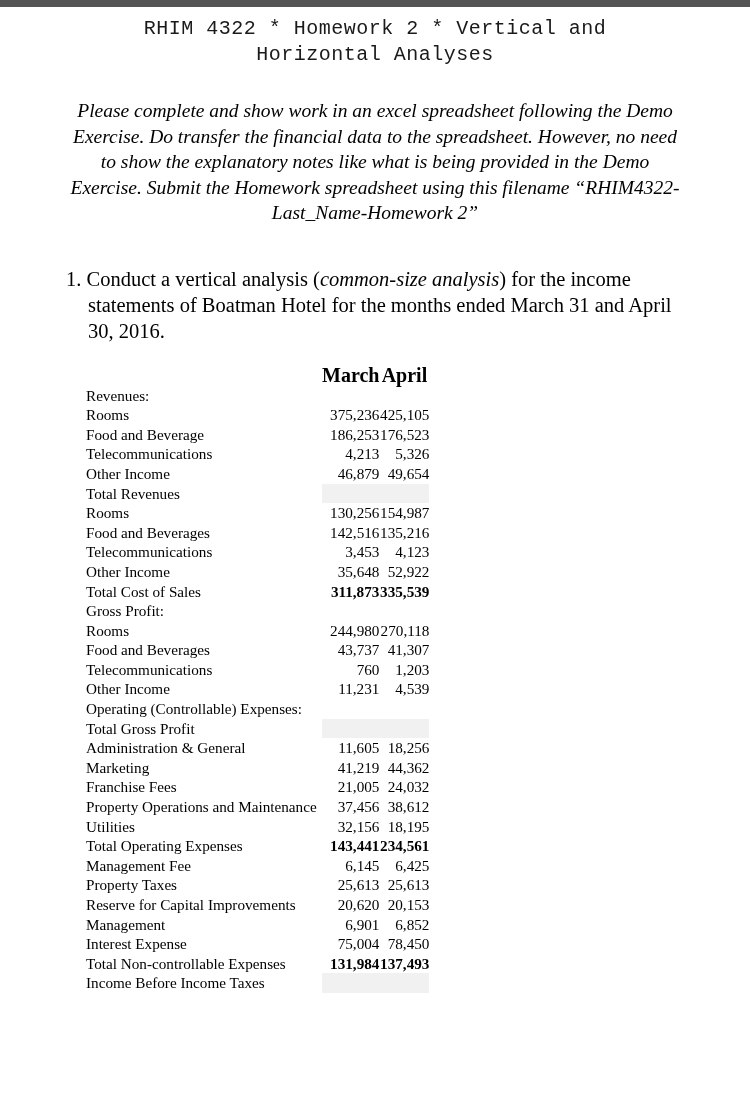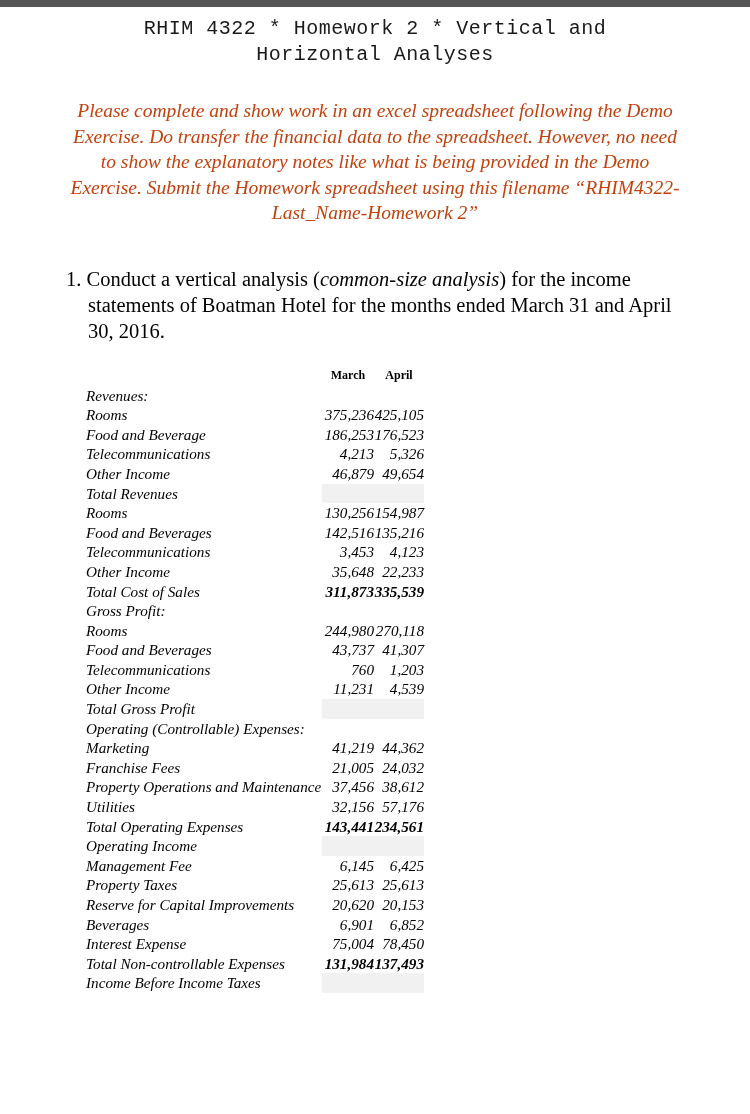--- a/index.html
+++ b/index.html
@@ -42,21 +42,21 @@
   }
 
   
   .intro {
     font-family: "Liberation Serif", "DejaVu Serif", serif;
     font-style: italic;
     font-size: 19.5px;
     line-height: 25.6px;
     text-align: center;
     margin: 30px 63px 0 63px;
-    color: #c2410c;
+    color: #000000;
     white-space: pre-line;
   }
 
   
   .question {
     margin: 40px 0 0 0;
     padding-left: 88px;
     padding-right: 55px;
     font-size: 20.5px;
     line-height: 26px;
@@ -87,27 +87,27 @@
     text-align: left;
     font-weight: 400;
   }
   td.num, th.num {
     width: 50px;
     text-align: right;
     padding-left: 0px;
   }
   th.num {
     font-weight: 700;
-    font-size: 12px;
+    font-size: 20px;
     padding-bottom: 3px;
     text-align: center;
   }
   th.spacer { width: 236px; }
 
-  tr.row { height: 19.6px; font-style: italic; }
+  tr.row { height: 19.6px; }
 
   
   .lvl0 { padding-left: 0px; }
   .lvl1 { padding-left: 7px; }
   .lvl2 { padding-left: 20px; }
 
   .b { font-weight: 700; }
 
   
   td.shaded {
@@ -186,21 +186,21 @@
             <td class="num april">135,216</td>
           </tr>
           <tr class="row">
             <td class="label lvl1">Telecommunications</td>
             <td class="num march">3,453</td>
             <td class="num april">4,123</td>
           </tr>
           <tr class="row">
             <td class="label lvl1">Other Income</td>
             <td class="num march">35,648</td>
-            <td class="num april">22,233</td>
+            <td class="num april">52,922</td>
           </tr>
           <tr class="row">
             <td class="label lvl2">Total Cost of Sales</td>
             <td class="num march b">311,873</td>
             <td class="num april b">335,539</td>
           </tr>
           <tr class="row">
             <td class="label lvl0 b">Gross Profit:</td>
             <td class="num march"></td>
             <td class="num april"></td>
@@ -219,76 +219,76 @@
             <td class="label lvl1">Telecommunications</td>
             <td class="num march">760</td>
             <td class="num april">1,203</td>
           </tr>
           <tr class="row">
             <td class="label lvl1">Other Income</td>
             <td class="num march">11,231</td>
             <td class="num april">4,539</td>
           </tr>
           <tr class="row">
+            <td class="label lvl0 b">Operating (Controllable) Expenses:</td>
+            <td class="num march"></td>
+            <td class="num april"></td>
+          </tr>
+          <tr class="row">
             <td class="label lvl2 b">Total Gross Profit</td>
             <td class="num march shaded"></td>
             <td class="num april shaded"></td>
           </tr>
           <tr class="row">
-            <td class="label lvl0 b">Operating (Controllable) Expenses:</td>
-            <td class="num march"></td>
-            <td class="num april"></td>
+            <td class="label lvl1">Administration &amp; General</td>
+            <td class="num march">11,605</td>
+            <td class="num april">18,256</td>
           </tr>
           <tr class="row">
             <td class="label lvl1">Marketing</td>
             <td class="num march">41,219</td>
             <td class="num april">44,362</td>
           </tr>
           <tr class="row">
             <td class="label lvl1">Franchise Fees</td>
             <td class="num march">21,005</td>
             <td class="num april">24,032</td>
           </tr>
           <tr class="row">
             <td class="label lvl1">Property Operations and Maintenance</td>
             <td class="num march">37,456</td>
             <td class="num april">38,612</td>
           </tr>
           <tr class="row">
             <td class="label lvl1">Utilities</td>
             <td class="num march">32,156</td>
-            <td class="num april">57,176</td>
+            <td class="num april">18,195</td>
           </tr>
           <tr class="row">
             <td class="label lvl2 b">Total Operating Expenses</td>
             <td class="num march b">143,441</td>
             <td class="num april b">234,561</td>
           </tr>
           <tr class="row">
-            <td class="label lvl0 b">Operating Income</td>
-            <td class="num march shaded"></td>
-            <td class="num april shaded"></td>
-          </tr>
-          <tr class="row">
             <td class="label lvl1">Management Fee</td>
             <td class="num march">6,145</td>
             <td class="num april">6,425</td>
           </tr>
           <tr class="row">
             <td class="label lvl1">Property Taxes</td>
             <td class="num march">25,613</td>
             <td class="num april">25,613</td>
           </tr>
           <tr class="row">
             <td class="label lvl1">Reserve for Capital Improvements</td>
             <td class="num march">20,620</td>
             <td class="num april">20,153</td>
           </tr>
           <tr class="row">
-            <td class="label lvl1">Beverages</td>
+            <td class="label lvl1">Management</td>
             <td class="num march">6,901</td>
             <td class="num april">6,852</td>
           </tr>
           <tr class="row">
             <td class="label lvl1">Interest Expense</td>
             <td class="num march">75,004</td>
             <td class="num april">78,450</td>
           </tr>
           <tr class="row">
             <td class="label lvl2 b">Total Non-controllable Expenses</td>

